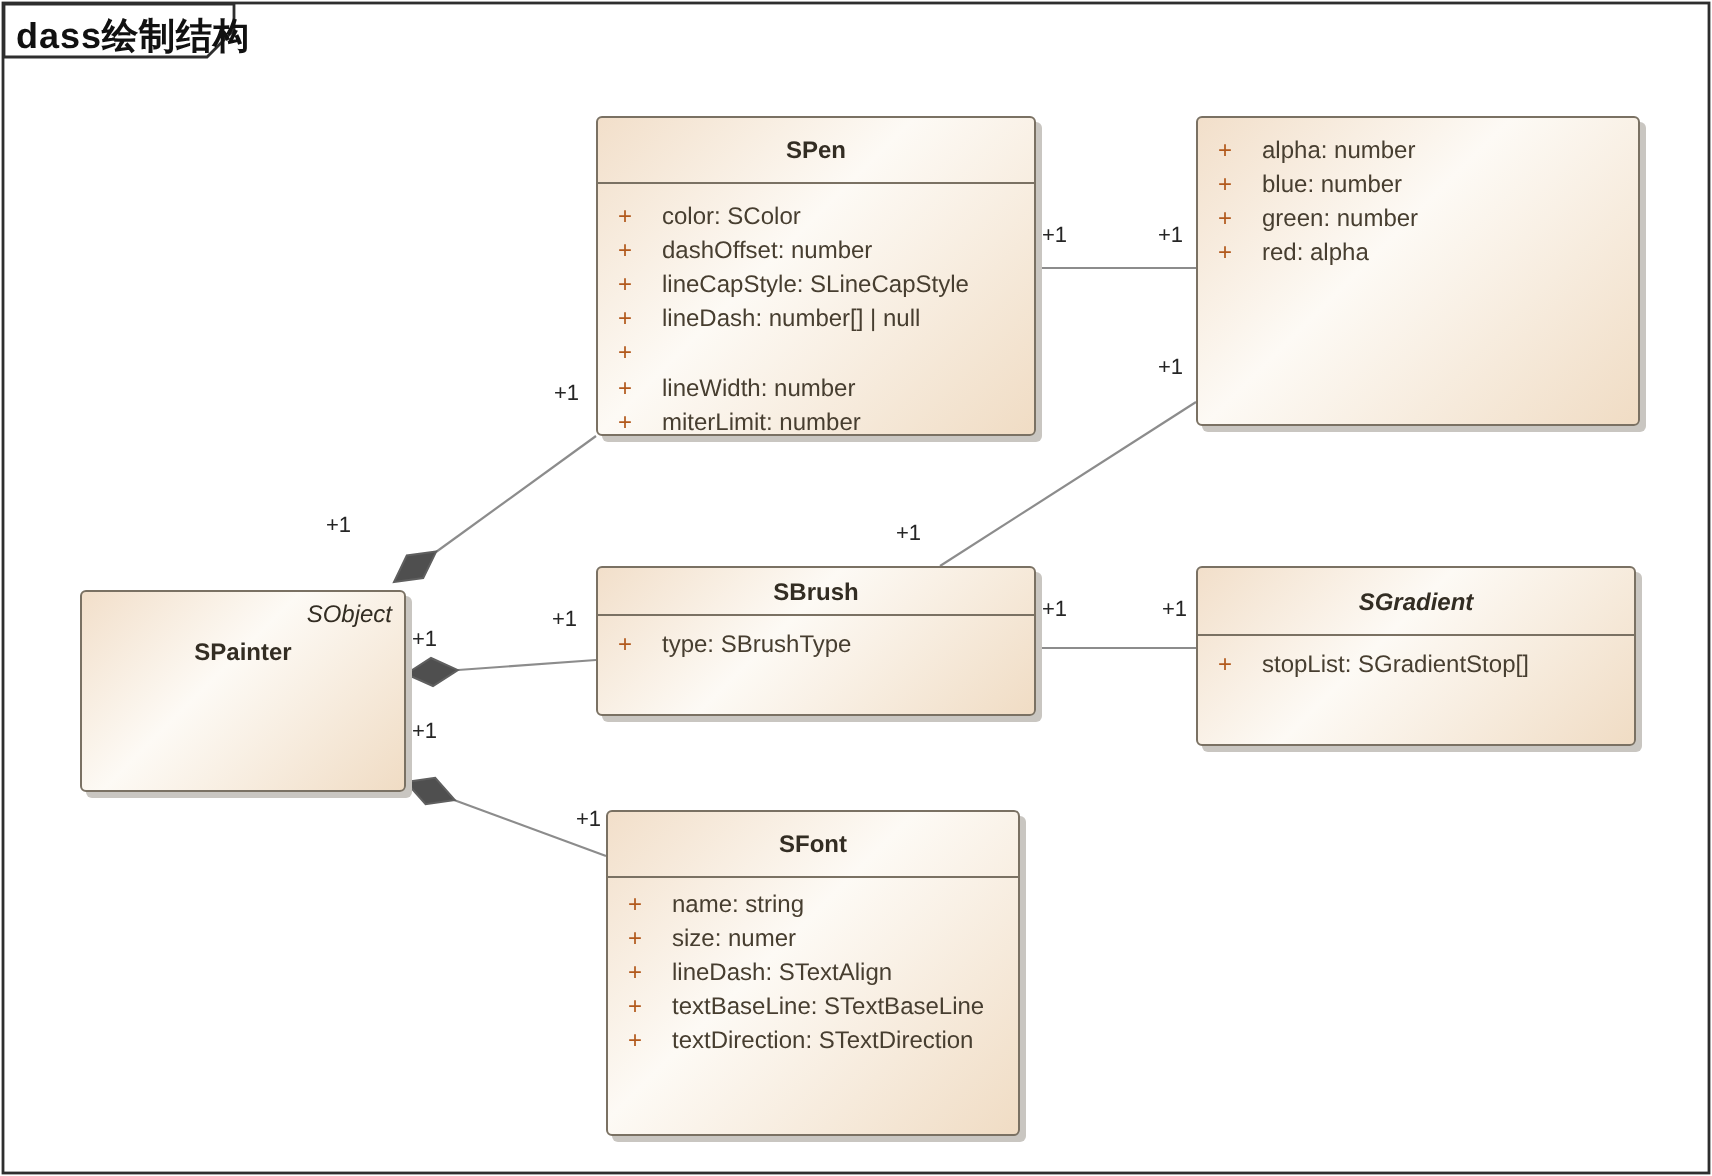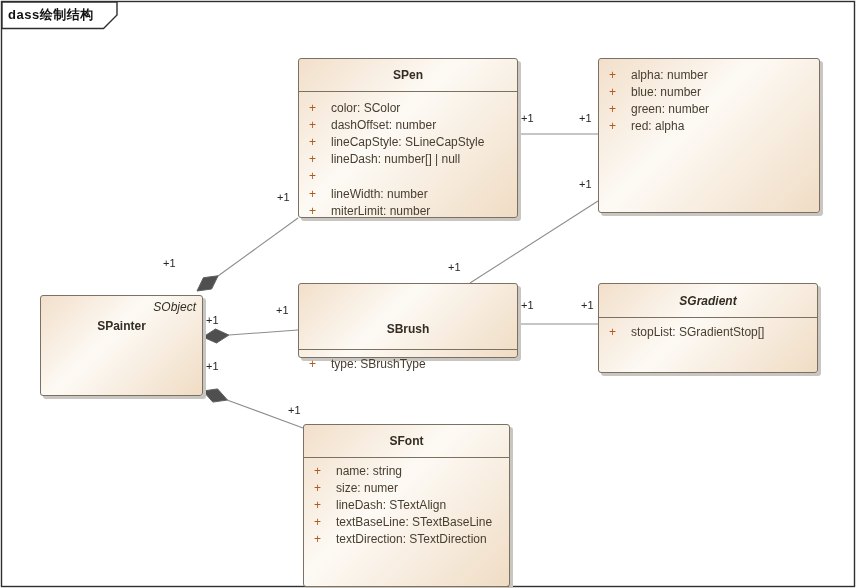--- a/index.html
+++ b/index.html
@@ -3,21 +3,21 @@
 <meta charset="utf-8">
 <style>
   html,body{margin:0;padding:0;}
   body{
     width:856px;height:588px;position:relative;background:#ffffff;
     font-family:"Liberation Sans",sans-serif;overflow:hidden;
   }
   svg.layer{position:absolute;left:0;top:0;z-index:1;}
   .frame-tab-label{
     position:absolute;left:8px;top:6px;z-index:3;
-    font-size:13px;font-weight:bold;color:#111111;letter-spacing:0.5px;
+    font-size:18px;font-weight:bold;color:#111111;letter-spacing:0.5px;
   }
   .uml-class{
     position:absolute;z-index:2;box-sizing:border-box;
     border:1px solid #7a7163;border-radius:3px;
     background:linear-gradient(135deg,#f2dfca 0%,#fdfaf5 42%,#f0dcc4 100%);
     box-shadow:3px 3px 0 #c9c6c1;
   }
   .uml-class .hdr{
     box-sizing:border-box;border-bottom:1px solid #7a7163;
     display:flex;align-items:center;justify-content:center;
@@ -117,40 +117,40 @@
     </div>
   </div>
 </div>
 
 <div class="uml-class" style="left:40px;top:295px;width:163px;height:101px;">
   <div class="stereo">SObject</div>
   <div class="ptitle">SPainter</div>
 </div>
 
 <div class="uml-class" style="left:298px;top:283px;width:220px;height:75px;">
-  <div class="hdr" style="height:42px;margin-top:24px;">SBrush</div>
+  <div class="hdr" style="height:24px;">SBrush</div>
   <div class="attrs" style="padding-top:5px;">
     <div class="attr-row">
       <span class="vis">+</span>
       <span>type: SBrushType</span>
     </div>
   </div>
 </div>
 
 <div class="uml-class" style="left:598px;top:283px;width:220px;height:90px;">
   <div class="hdr italic" style="height:34px;">SGradient</div>
   <div class="attrs" style="padding-top:5px;">
     <div class="attr-row">
       <span class="vis">+</span>
       <span>stopList: SGradientStop[]</span>
     </div>
   </div>
 </div>
 
-<div class="uml-class" style="left:303px;top:424px;width:207px;height:163px;">
+<div class="uml-class" style="left:303px;top:405px;width:207px;height:163px;">
   <div class="hdr" style="height:33px;">SFont</div>
   <div class="attrs" style="padding-top:4px;">
     <div class="attr-row">
       <span class="vis">+</span>
       <span>name: string</span>
     </div>
     <div class="attr-row">
       <span class="vis">+</span>
       <span>size: numer</span>
     </div>

